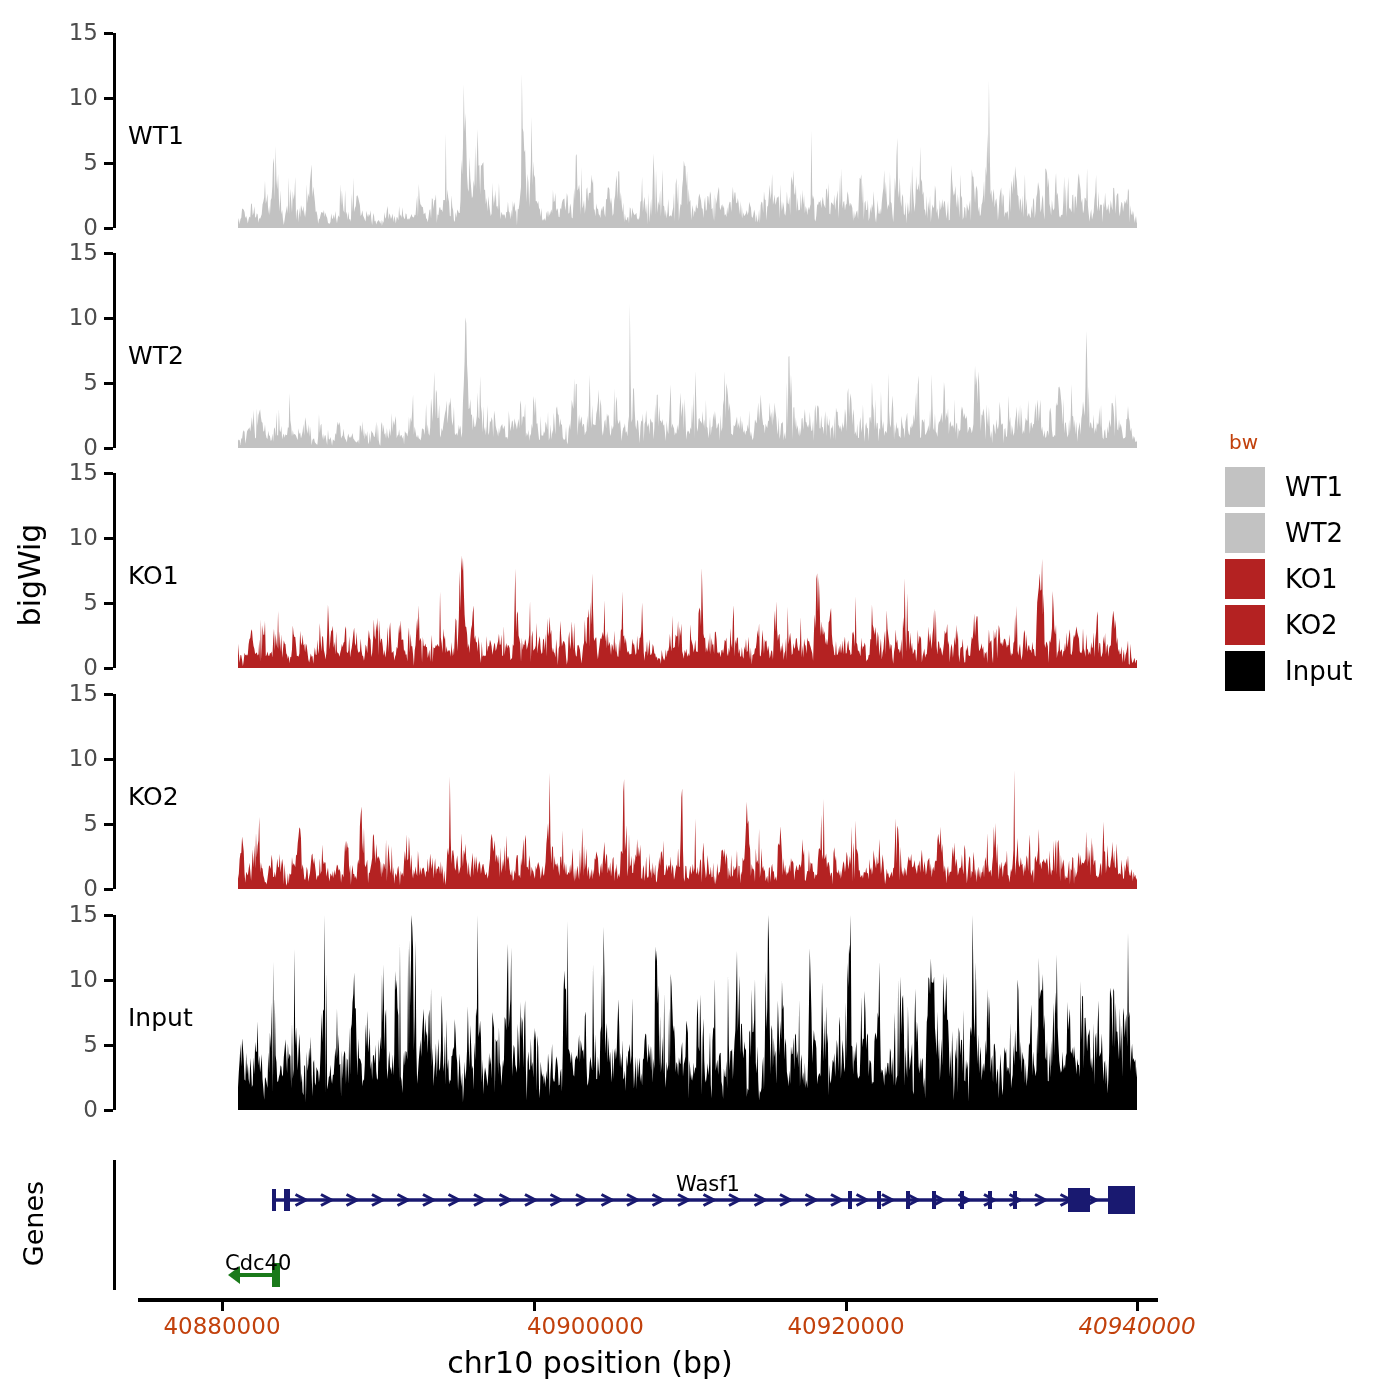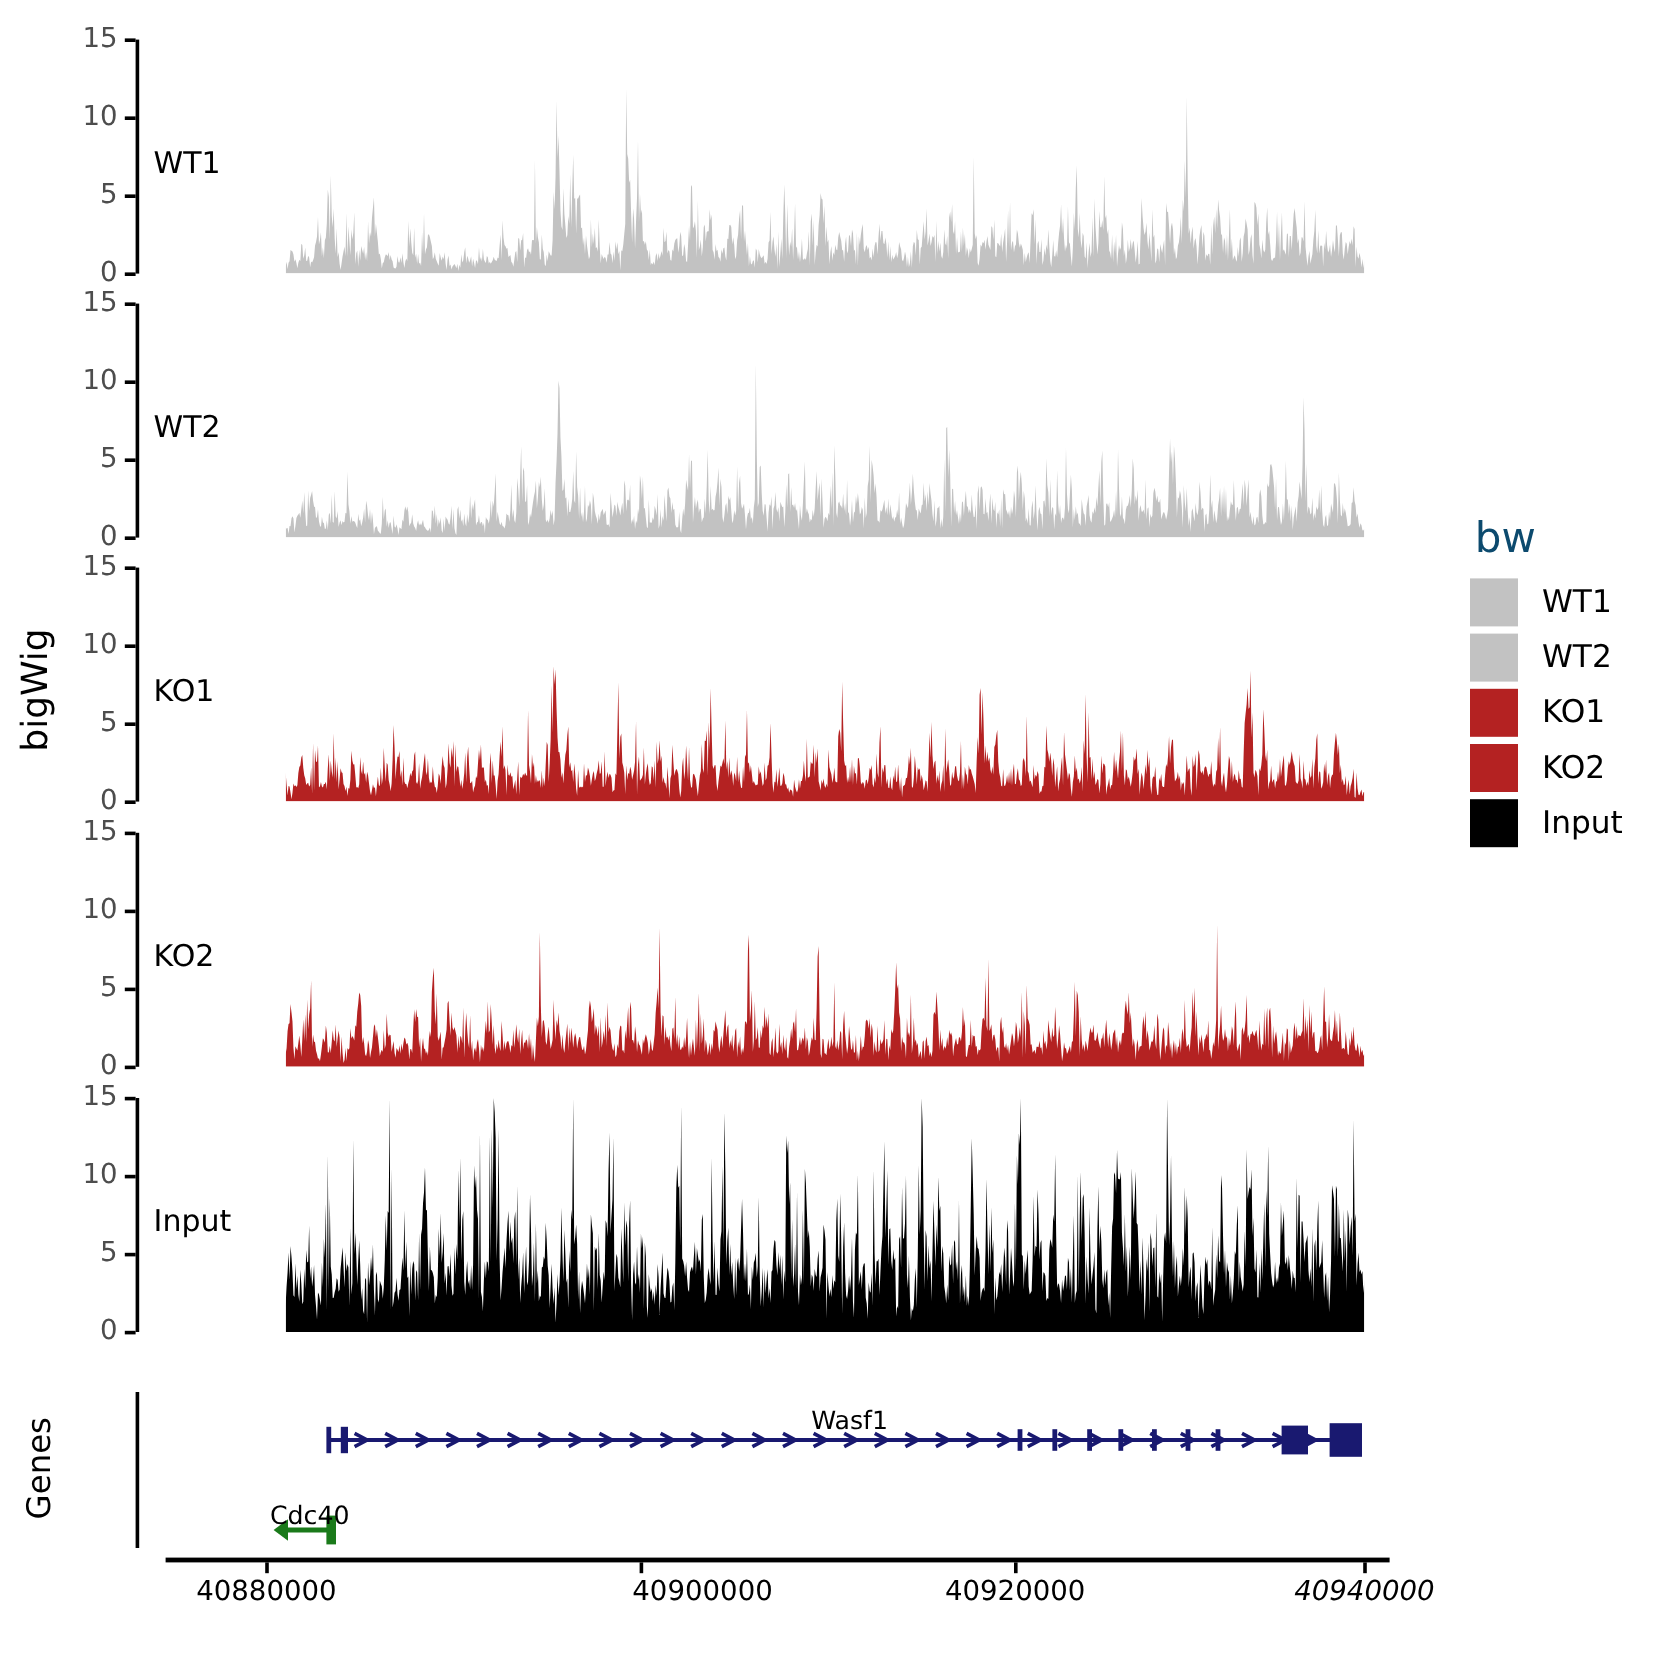--- a/index.html
+++ b/index.html
@@ -1,38 +1,38 @@
 <!DOCTYPE html>
 <html><head>
 <meta charset="utf-8">
 <style>
   html,body{margin:0;padding:0;background:#ffffff;}
   body{width:1400px;height:1400px;font-family:"DejaVu Sans","Liberation Sans",sans-serif;color:#000;overflow:hidden;}
   .root{position:relative;width:1400px;height:1400px;}
 
   
   .ytick{position:absolute;font-size:23px;color:#4d4d4d;text-align:right;line-height:1;}
-  .xtick{position:absolute;font-size:23px;color:#000000;text-align:center;line-height:1;}
+  .xtick{position:absolute;font-size:23px;color:#c2410c;text-align:center;line-height:1;}
   .panel-label{position:absolute;font-size:25px;color:#000;line-height:1;white-space:nowrap;}
   .axis-title{position:absolute;font-size:30px;color:#000;line-height:1;white-space:nowrap;}
   .rot{transform-origin:50% 50%;transform:rotate(-90deg);}
 
   
   .vaxis{position:absolute;background:#000;width:3px;}
   .vtickmark{position:absolute;background:#000;height:3px;width:9px;}
   .haxis{position:absolute;background:#000;height:4px;}
   .htickmark{position:absolute;background:#000;width:3px;height:9px;}
 
   
   .track{position:absolute;overflow:hidden;}
   .track svg{display:block;}
 
   
   .legend{position:absolute;}
-  .legend-title{font-size:35px;color:#0c4a6e;margin:0 0 12px 4px;line-height:1;}
+  .legend-title{font-size:20px;color:#c2410c;margin:0 0 12px 4px;line-height:1;}
   .legend-row{display:flex;align-items:center;height:46px;}
   .legend-key{width:40px;height:40px;flex:0 0 40px;}
   .legend-label{font-size:26px;color:#000;margin-left:20px;line-height:1;white-space:nowrap;}
 
   
   .gene-label{position:absolute;font-size:21px;line-height:1;white-space:nowrap;}
 </style>
 </head>
 <body>
 
@@ -185,20 +185,21 @@
   <div id="xticks">
       <div class="htickmark" style="left: 221px; top: 1302px;"></div>
       <div class="xtick" style="left: 112px; width: 220px; top: 1315px;">40880000</div>
       <div class="htickmark" style="left: 533px; top: 1302px;"></div>
       <div class="xtick" style="left: 424px; width: 220px; top: 1315px; text-align: right;">40900000</div>
       <div class="htickmark" style="left: 845px; top: 1302px;"></div>
       <div class="xtick" style="left: 736px; width: 220px; top: 1315px;">40920000</div>
       <div class="htickmark" style="left: 1136px; top: 1302px;"></div>
       <div class="xtick" style="left: 1027px; width: 220px; top: 1315px; font-style: italic;">40940000</div>
     </div>
+  <div class="axis-title" style="left:0px;top:1348px;width:1180px;text-align:center;">chr10 position (bp)</div>
 
   <div class="legend" style="left:1225px;top:432px;">
     <div class="legend-title">bw</div>
     <div id="legend-rows">
         <div class="legend-row">
           <div class="legend-key" style="background: rgb(194, 194, 194);"></div>
           <div class="legend-label">WT1</div>
         </div>
         <div class="legend-row">
           <div class="legend-key" style="background: rgb(194, 194, 194);"></div>

